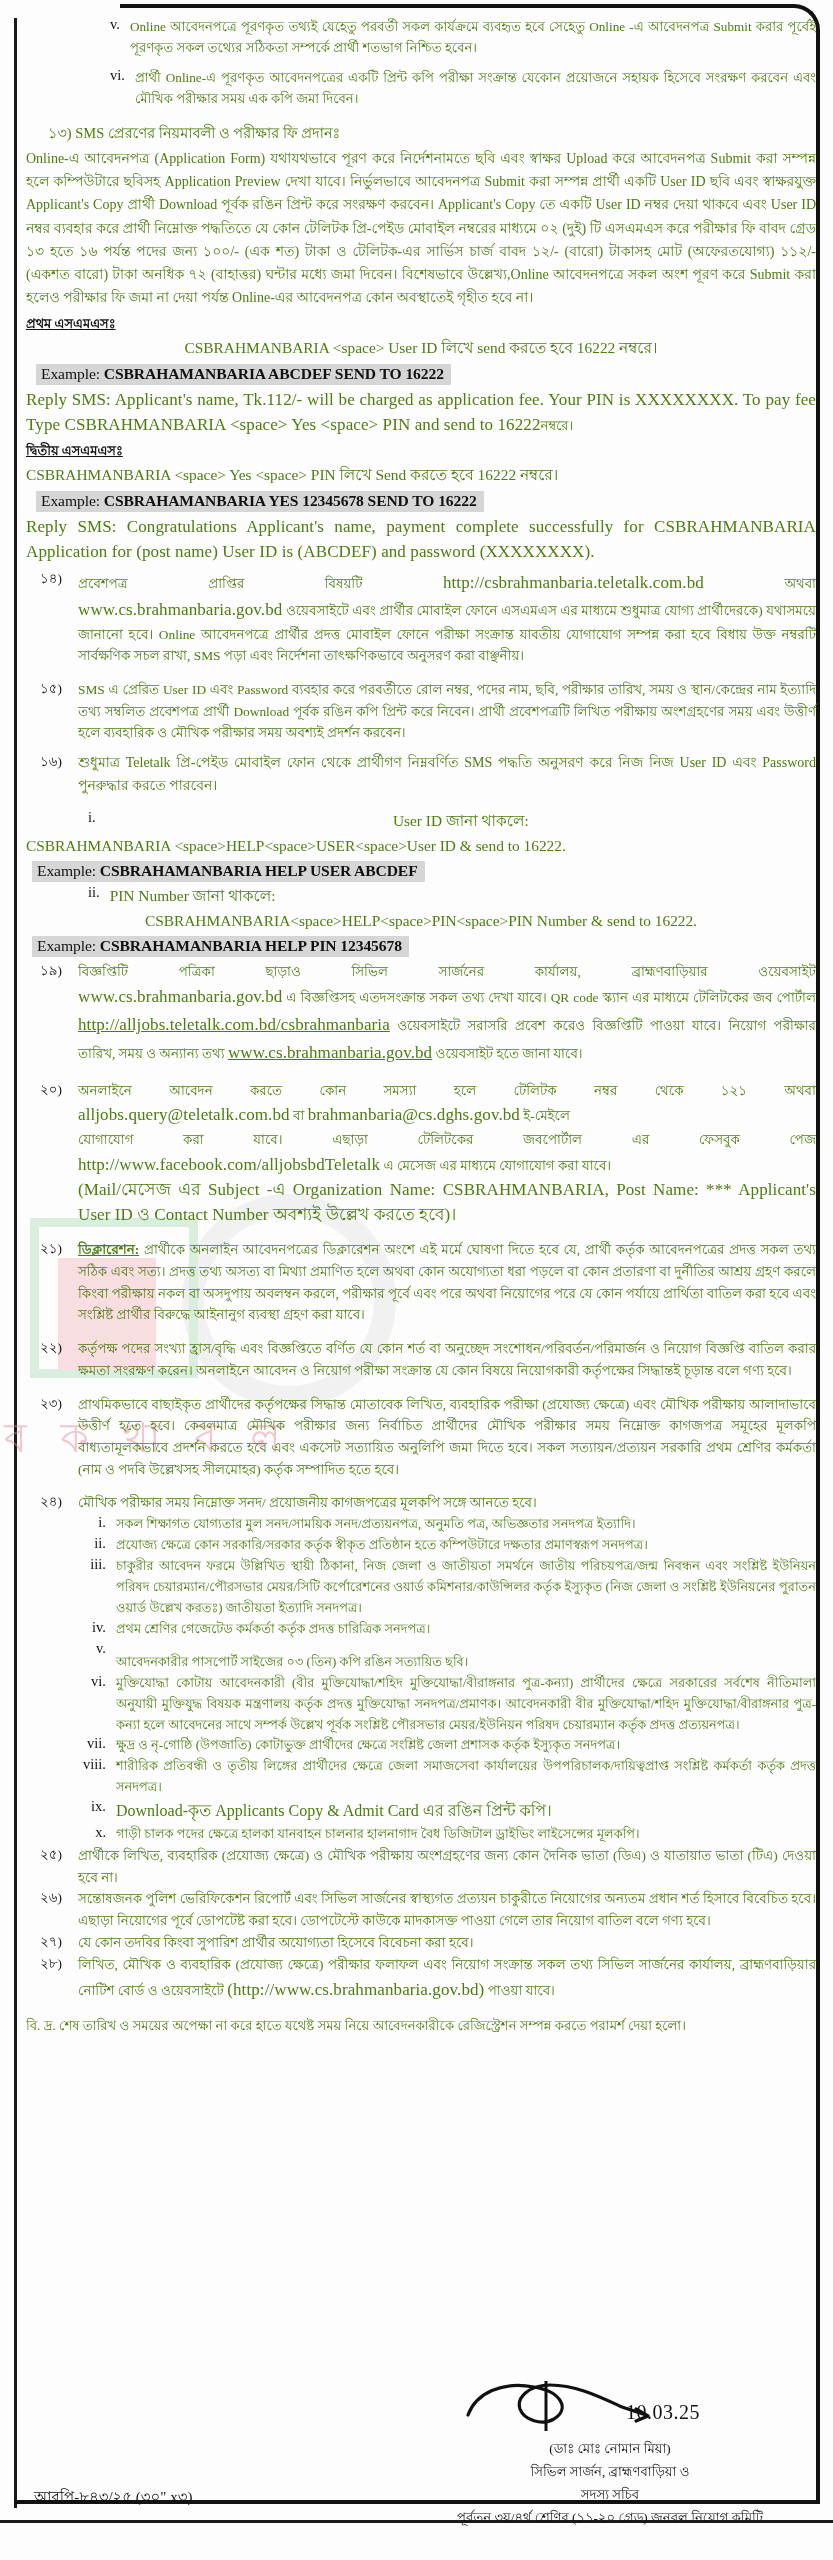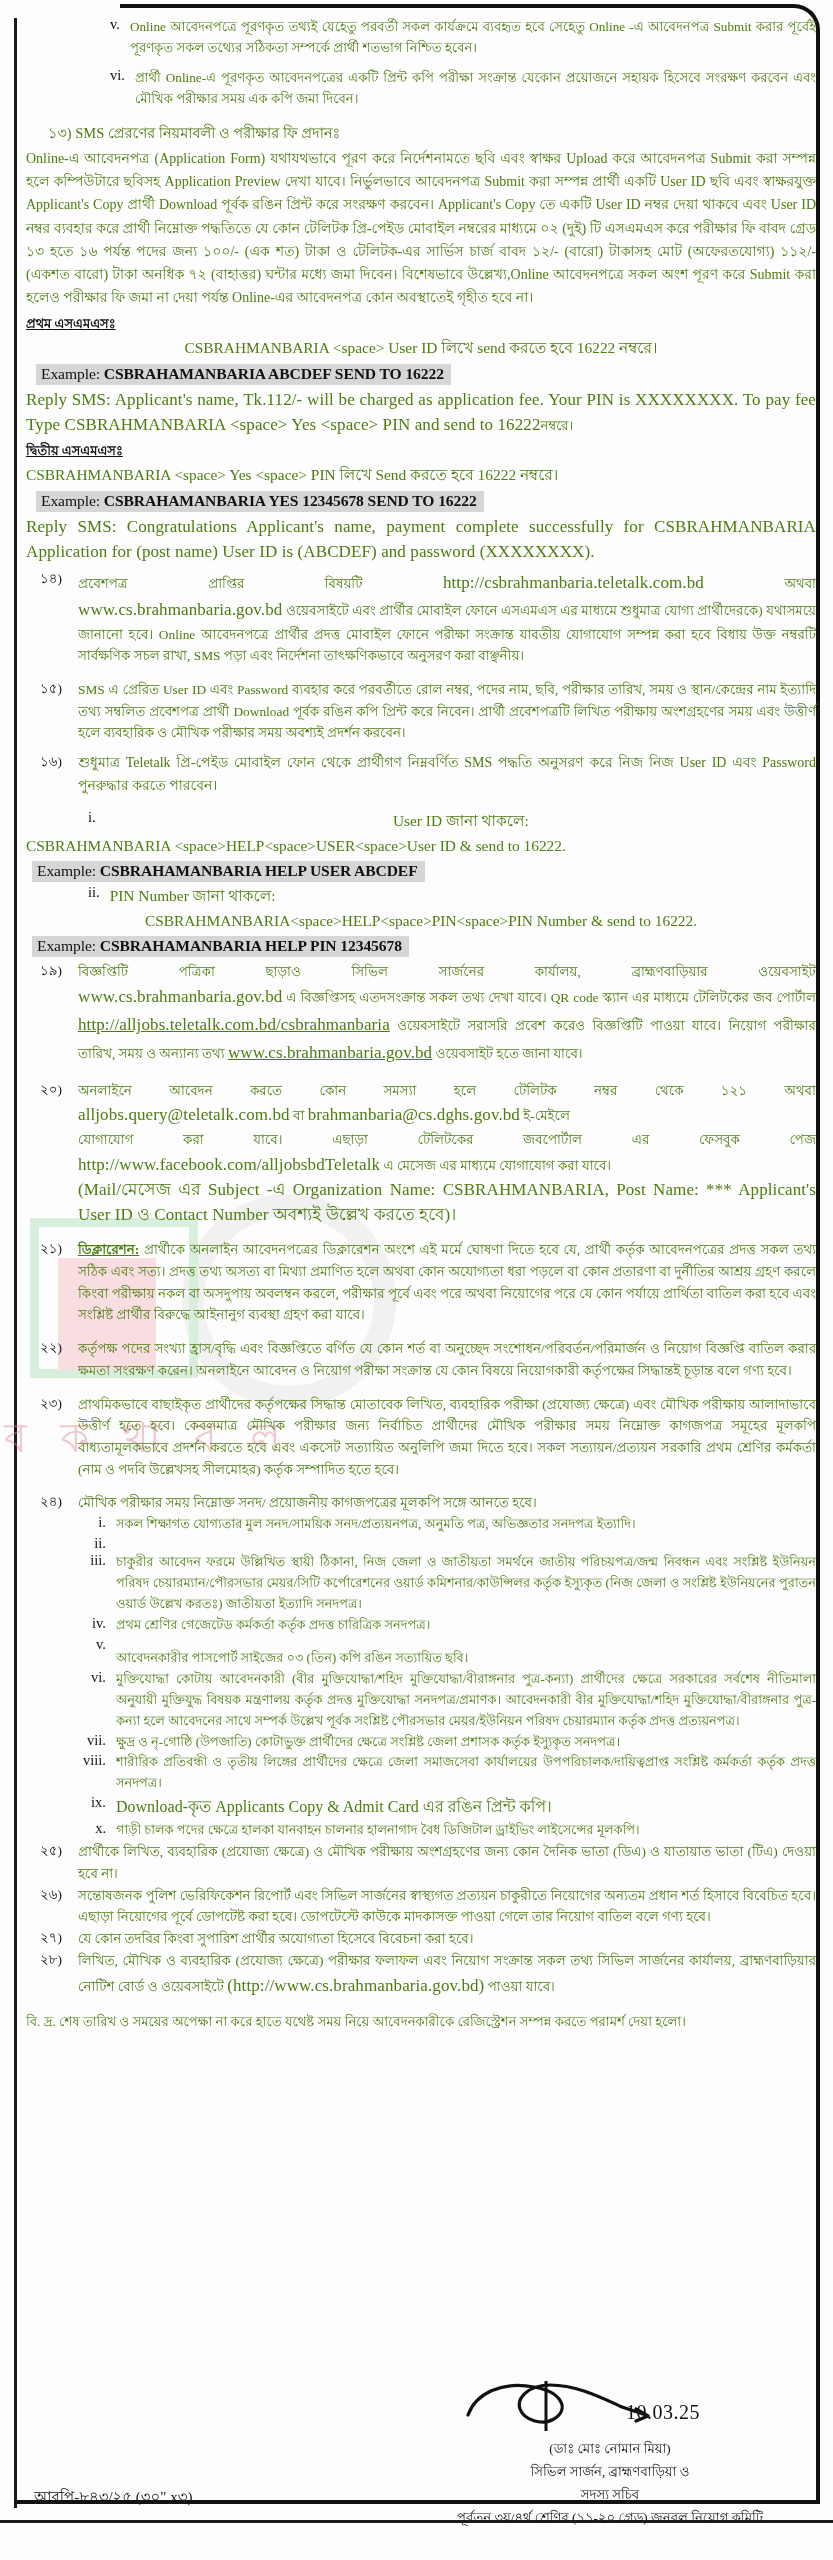--- a/index.html
+++ b/index.html
@@ -415,20 +415,21 @@
       <div class="num-body p" style="font-size:13.4px;">মৌখিক পরীক্ষার সময় নিম্নোক্ত সনদ/ প্রয়োজনীয় কাগজপত্রের মূলকপি সঙ্গে আনতে হবে।</div>
     </div>
 
     <div id="sub24">
         <div class="roman-row" style="padding-left: 36px;">
           <div class="roman-mark" style="flex-basis: 44px;">i.</div>
           <div class="roman-body p" style="font-size: 12.9px;">সকল শিক্ষাগত যোগ্যতার মুল সনদ/সাময়িক সনদ/প্রত্যয়নপত্র, অনুমতি পত্র, অভিজ্ঞতার সনদপত্র ইত্যাদি।</div>
         </div>
         <div class="roman-row" style="padding-left: 36px;">
           <div class="roman-mark" style="flex-basis: 44px;">ii.</div>
+          <div class="roman-body p" style="font-size: 12.9px;">প্রযোজ্য ক্ষেত্রে কোন সরকারি/সরকার কর্তৃক স্বীকৃত প্রতিষ্ঠান হতে কম্পিউটারে দক্ষতার প্রমাণস্বরূপ সনদপত্র।</div>
         </div>
         <div class="roman-row" style="padding-left: 36px;">
           <div class="roman-mark" style="flex-basis: 44px;">iii.</div>
           <div class="roman-body p" style="font-size: 12.9px;">চাকুরীর আবেদন ফরমে উল্লিখিত স্থায়ী ঠিকানা, নিজ জেলা ও জাতীয়তা সমর্থনে জাতীয় পরিচয়পত্র/জন্ম নিবন্ধন এবং সংশ্লিষ্ট ইউনিয়ন পরিষদ চেয়ারম্যান/পৌরসভার মেয়র/সিটি কর্পোরেশনের ওয়ার্ড কমিশনার/কাউন্সিলর কর্তৃক ইস্যুকৃত (নিজ জেলা ও সংশ্লিষ্ট ইউনিয়নের পুরাতন ওয়ার্ড উল্লেখ করতঃ) জাতীয়তা ইত্যাদি সনদপত্র।</div>
         </div>
         <div class="roman-row" style="padding-left: 36px;">
           <div class="roman-mark" style="flex-basis: 44px;">iv.</div>
           <div class="roman-body p" style="font-size: 12.9px;">প্রথম শ্রেণির গেজেটেড কর্মকর্তা কর্তৃক প্রদত্ত চারিত্রিক সনদপত্র।</div>
         </div>
         <div class="roman-row" style="padding-left: 36px;">

